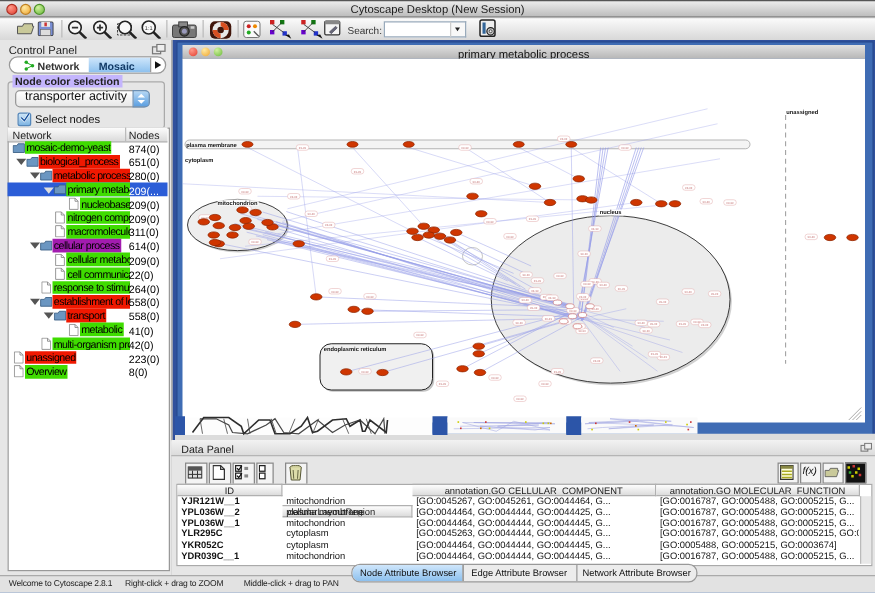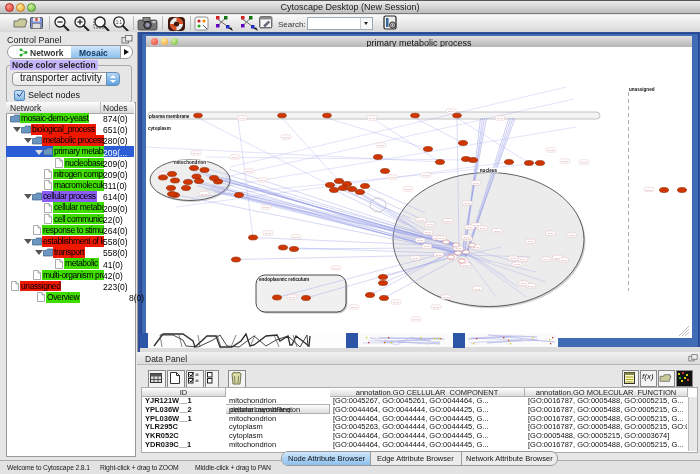--- a/index.html
+++ b/index.html
@@ -657,21 +657,21 @@
       <path d="M5 0.5 L5 3 L7.5 3" fill="none" stroke="#888" stroke-width="0.7"></path>
     </svg>
     <div style="position:absolute;left:47px;top:0.3px;max-width:49px;height:10.6px;background:#3fdc00;white-space:nowrap;overflow:hidden;font-size:8.5px;letter-spacing:-0.4px;color:#000;line-height:10.6px;padding:0 1px">macromolecule meta</div>
     <div style="position:absolute;left:97px;top:1.6px;font-size:8.5px;color:#000">311(0)</div>
   </div>
 <div style="position:absolute;left:6px;top:190.9px;width:128px;height:11.2px;">
     <div style="position:absolute;left:18px;top:3.5px;width:0;height:0;border-left:4px solid transparent;border-right:4px solid transparent;border-top:5px solid #555"></div>
     <svg style="position:absolute;left:26px;top:1px" width="10" height="9" viewBox="0 0 10 9">
       <path d="M0.5 2.5 L3.5 2.5 L4.5 1 L9.5 1 L9.5 8 L0.5 8 Z" fill="#6b96c1" stroke="#3a5f85" stroke-width="0.7"></path>
     </svg>
-    <div style="position:absolute;left:36px;top:0.3px;max-width:60px;height:10.6px;background:#8b5cf6;white-space:nowrap;overflow:hidden;font-size:8.5px;letter-spacing:-0.4px;color:#000;line-height:10.6px;padding:0 1px">cellular process</div>
+    <div style="position:absolute;left:36px;top:0.3px;max-width:60px;height:10.6px;background:#a21caf;white-space:nowrap;overflow:hidden;font-size:8.5px;letter-spacing:-0.4px;color:#000;line-height:10.6px;padding:0 1px">cellular process</div>
     <div style="position:absolute;left:97px;top:1.6px;font-size:8.5px;color:#000">614(0)</div>
   </div>
 <div style="position:absolute;left:6px;top:202.1px;width:128px;height:11.2px;">
     <svg style="position:absolute;left:38px;top:0.5px" width="8" height="10" viewBox="0 0 8 10">
       <path d="M0.5 0.5 L5 0.5 L7.5 3 L7.5 9.5 L0.5 9.5 Z" fill="#fff" stroke="#888" stroke-width="0.7"></path>
       <path d="M5 0.5 L5 3 L7.5 3" fill="none" stroke="#888" stroke-width="0.7"></path>
     </svg>
     <div style="position:absolute;left:47px;top:0.3px;max-width:49px;height:10.6px;background:#3fdc00;white-space:nowrap;overflow:hidden;font-size:8.5px;letter-spacing:-0.4px;color:#000;line-height:10.6px;padding:0 1px">cellular metabolism</div>
     <div style="position:absolute;left:97px;top:1.6px;font-size:8.5px;color:#000">209(0)</div>
   </div>
@@ -724,21 +724,21 @@
     <div style="position:absolute;left:97px;top:1.6px;font-size:8.5px;color:#000">42(0)</div>
   </div>
 <div style="position:absolute;left:6px;top:280.5px;width:128px;height:11.2px;">
     <svg style="position:absolute;left:5px;top:0.5px" width="8" height="10" viewBox="0 0 8 10">
       <path d="M0.5 0.5 L5 0.5 L7.5 3 L7.5 9.5 L0.5 9.5 Z" fill="#fff" stroke="#888" stroke-width="0.7"></path>
       <path d="M5 0.5 L5 3 L7.5 3" fill="none" stroke="#888" stroke-width="0.7"></path>
     </svg>
     <div style="position:absolute;left:14px;top:0.3px;max-width:82px;height:10.6px;background:#f01800;white-space:nowrap;overflow:hidden;font-size:8.5px;letter-spacing:-0.4px;color:#000;line-height:10.6px;padding:0 1px">unassigned</div>
     <div style="position:absolute;left:97px;top:1.6px;font-size:8.5px;color:#000">223(0)</div>
   </div>
-<div style="position:absolute;left:6px;top:291.7px;width:152px;height:11.2px;margin-left:26px;">
+<div style="position:absolute;left:6px;top:291.7px;width:152px;height:11.2px;">
     <svg style="position:absolute;left:5px;top:0.5px" width="8" height="10" viewBox="0 0 8 10">
       <path d="M0.5 0.5 L5 0.5 L7.5 3 L7.5 9.5 L0.5 9.5 Z" fill="#fff" stroke="#888" stroke-width="0.7"></path>
       <path d="M5 0.5 L5 3 L7.5 3" fill="none" stroke="#888" stroke-width="0.7"></path>
     </svg>
     <div style="position:absolute;left:14px;top:0.3px;max-width:82px;height:10.6px;background:#3fdc00;white-space:nowrap;overflow:hidden;font-size:8.5px;letter-spacing:-0.4px;color:#000;line-height:10.6px;padding:0 1px">Overview</div>
     <div style="position:absolute;left:97px;top:1.6px;font-size:8.5px;color:#000">8(0)</div>
   </div>
 
 <div class="abs" style="left:137px;top:352px;width:563px;height:108px;background:#e6e6e6;border-top:1px solid #999"></div>
 <div class="abs" style="left:137px;top:352px;width:563px;height:12px;background:linear-gradient(#f2f2f2,#dcdcdc);border-bottom:1px solid #b5b5b5"></div>

